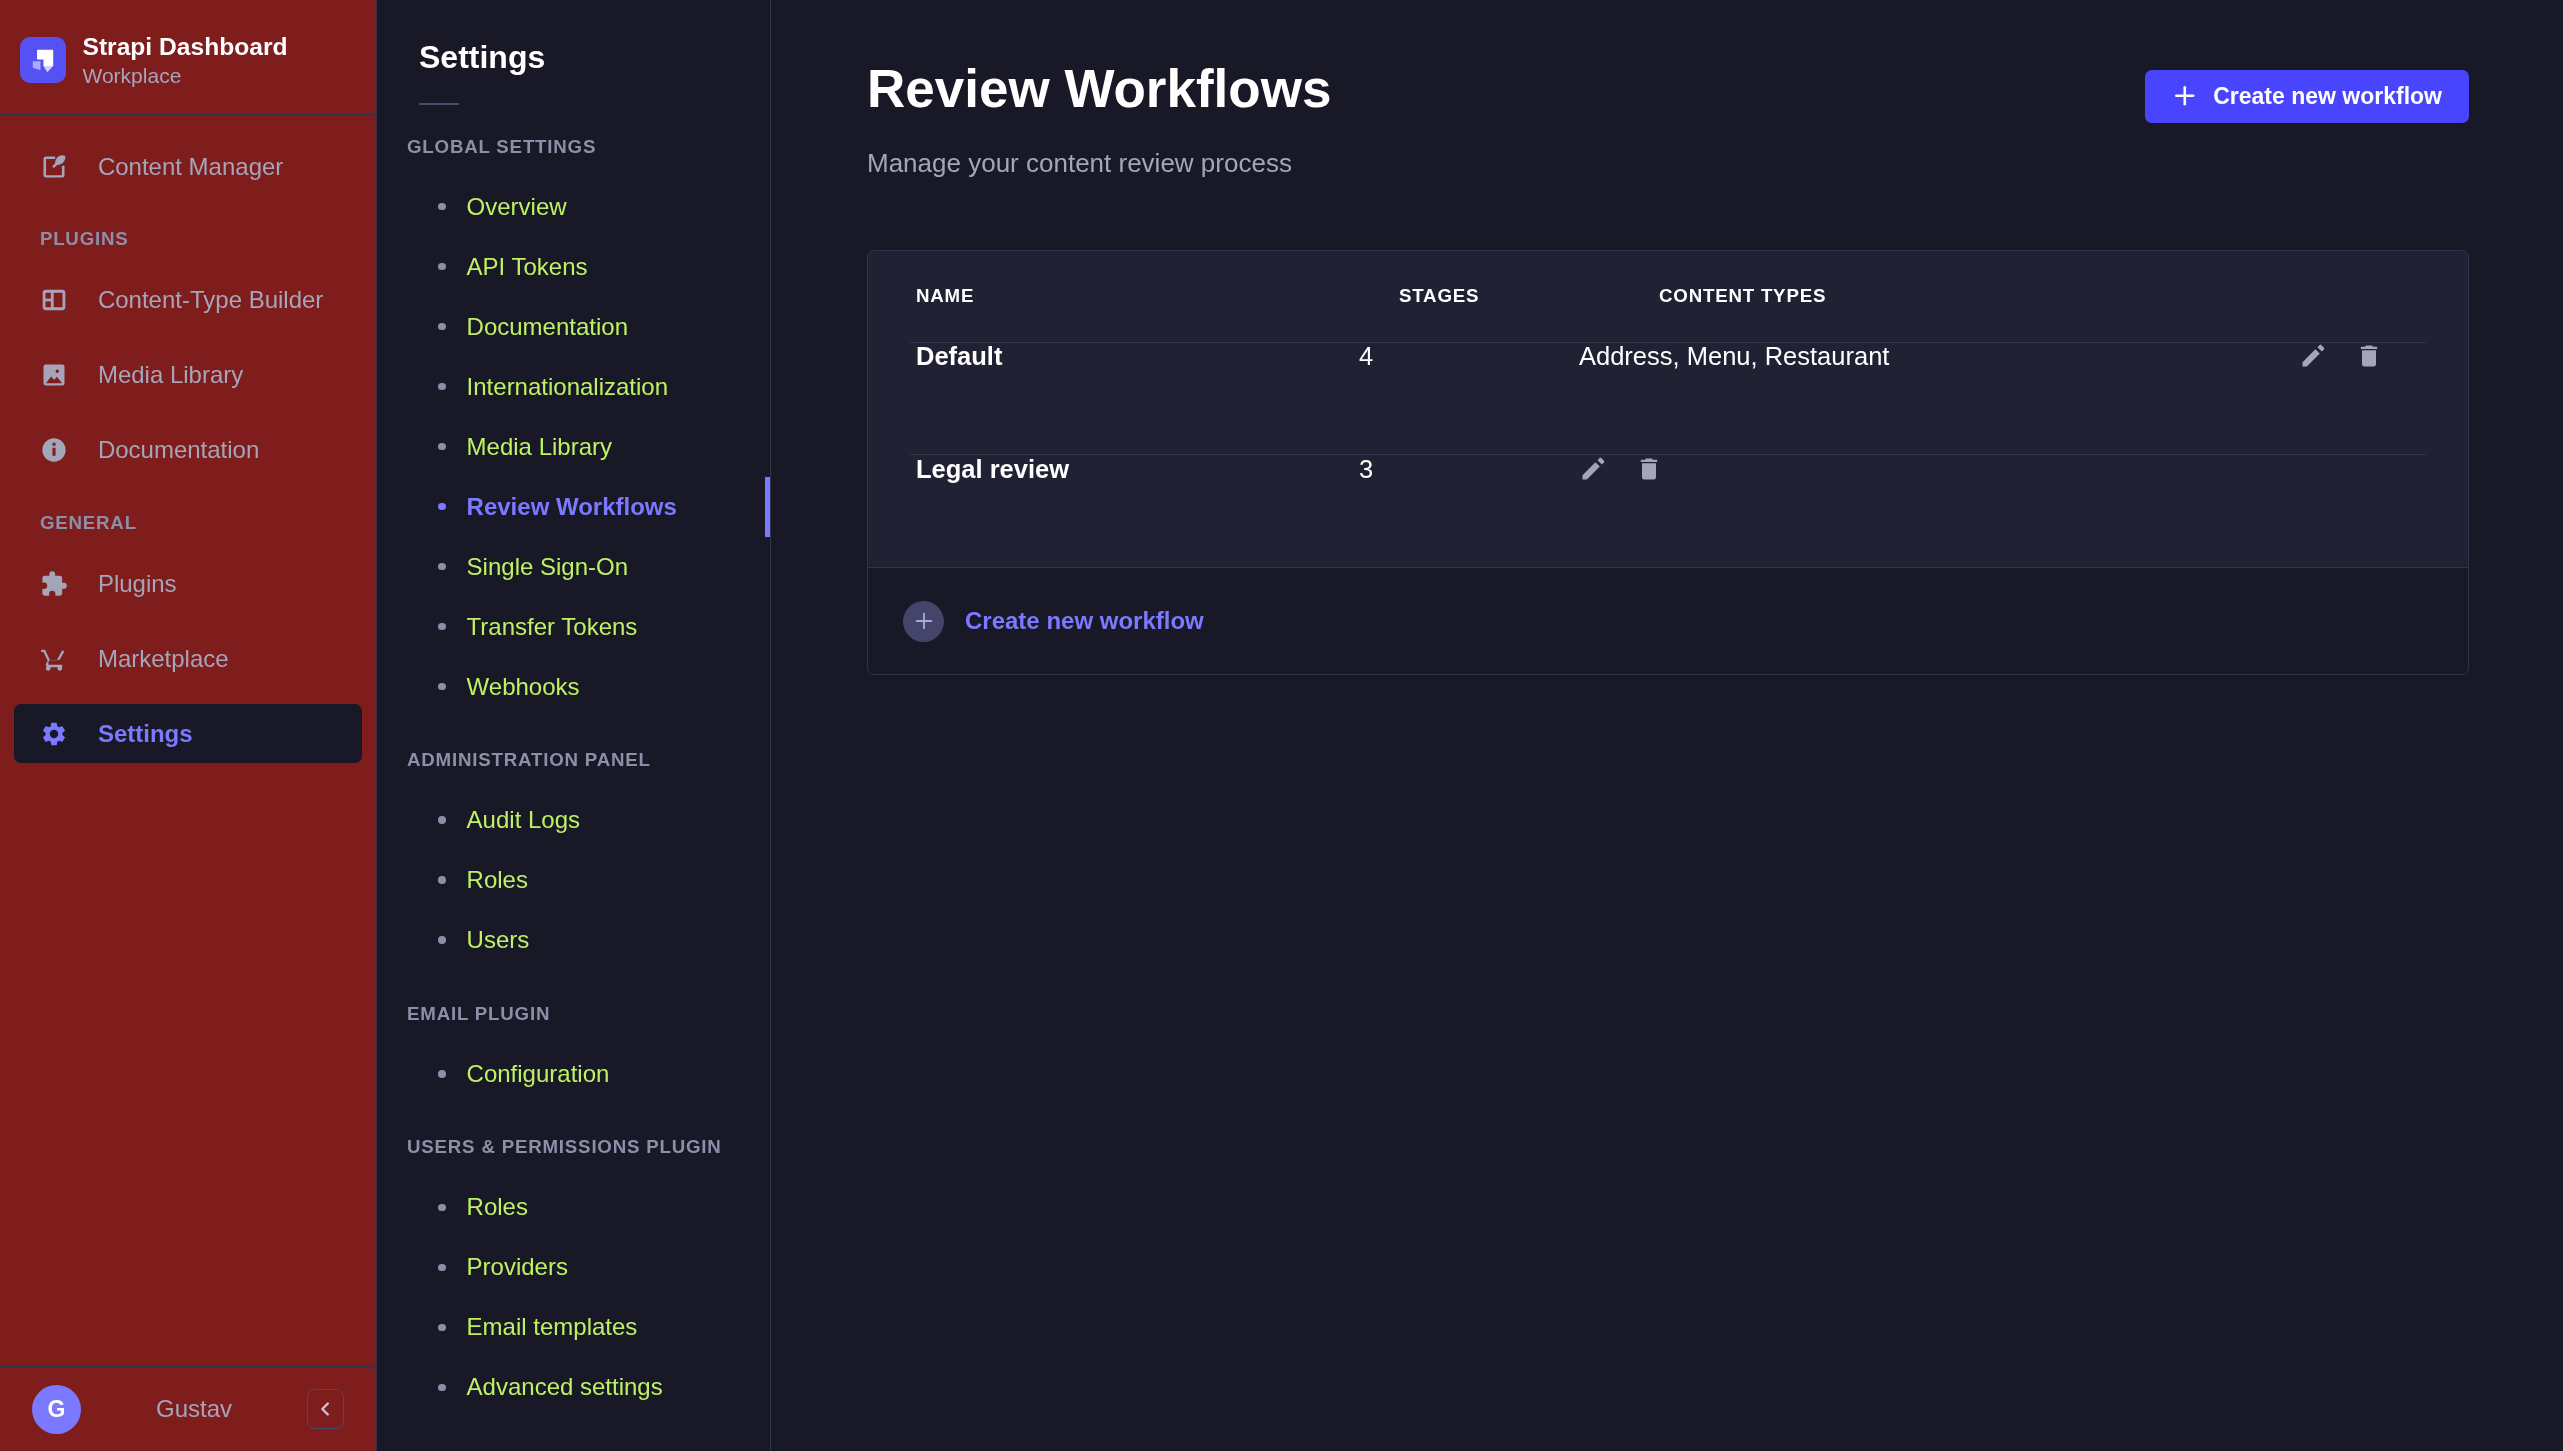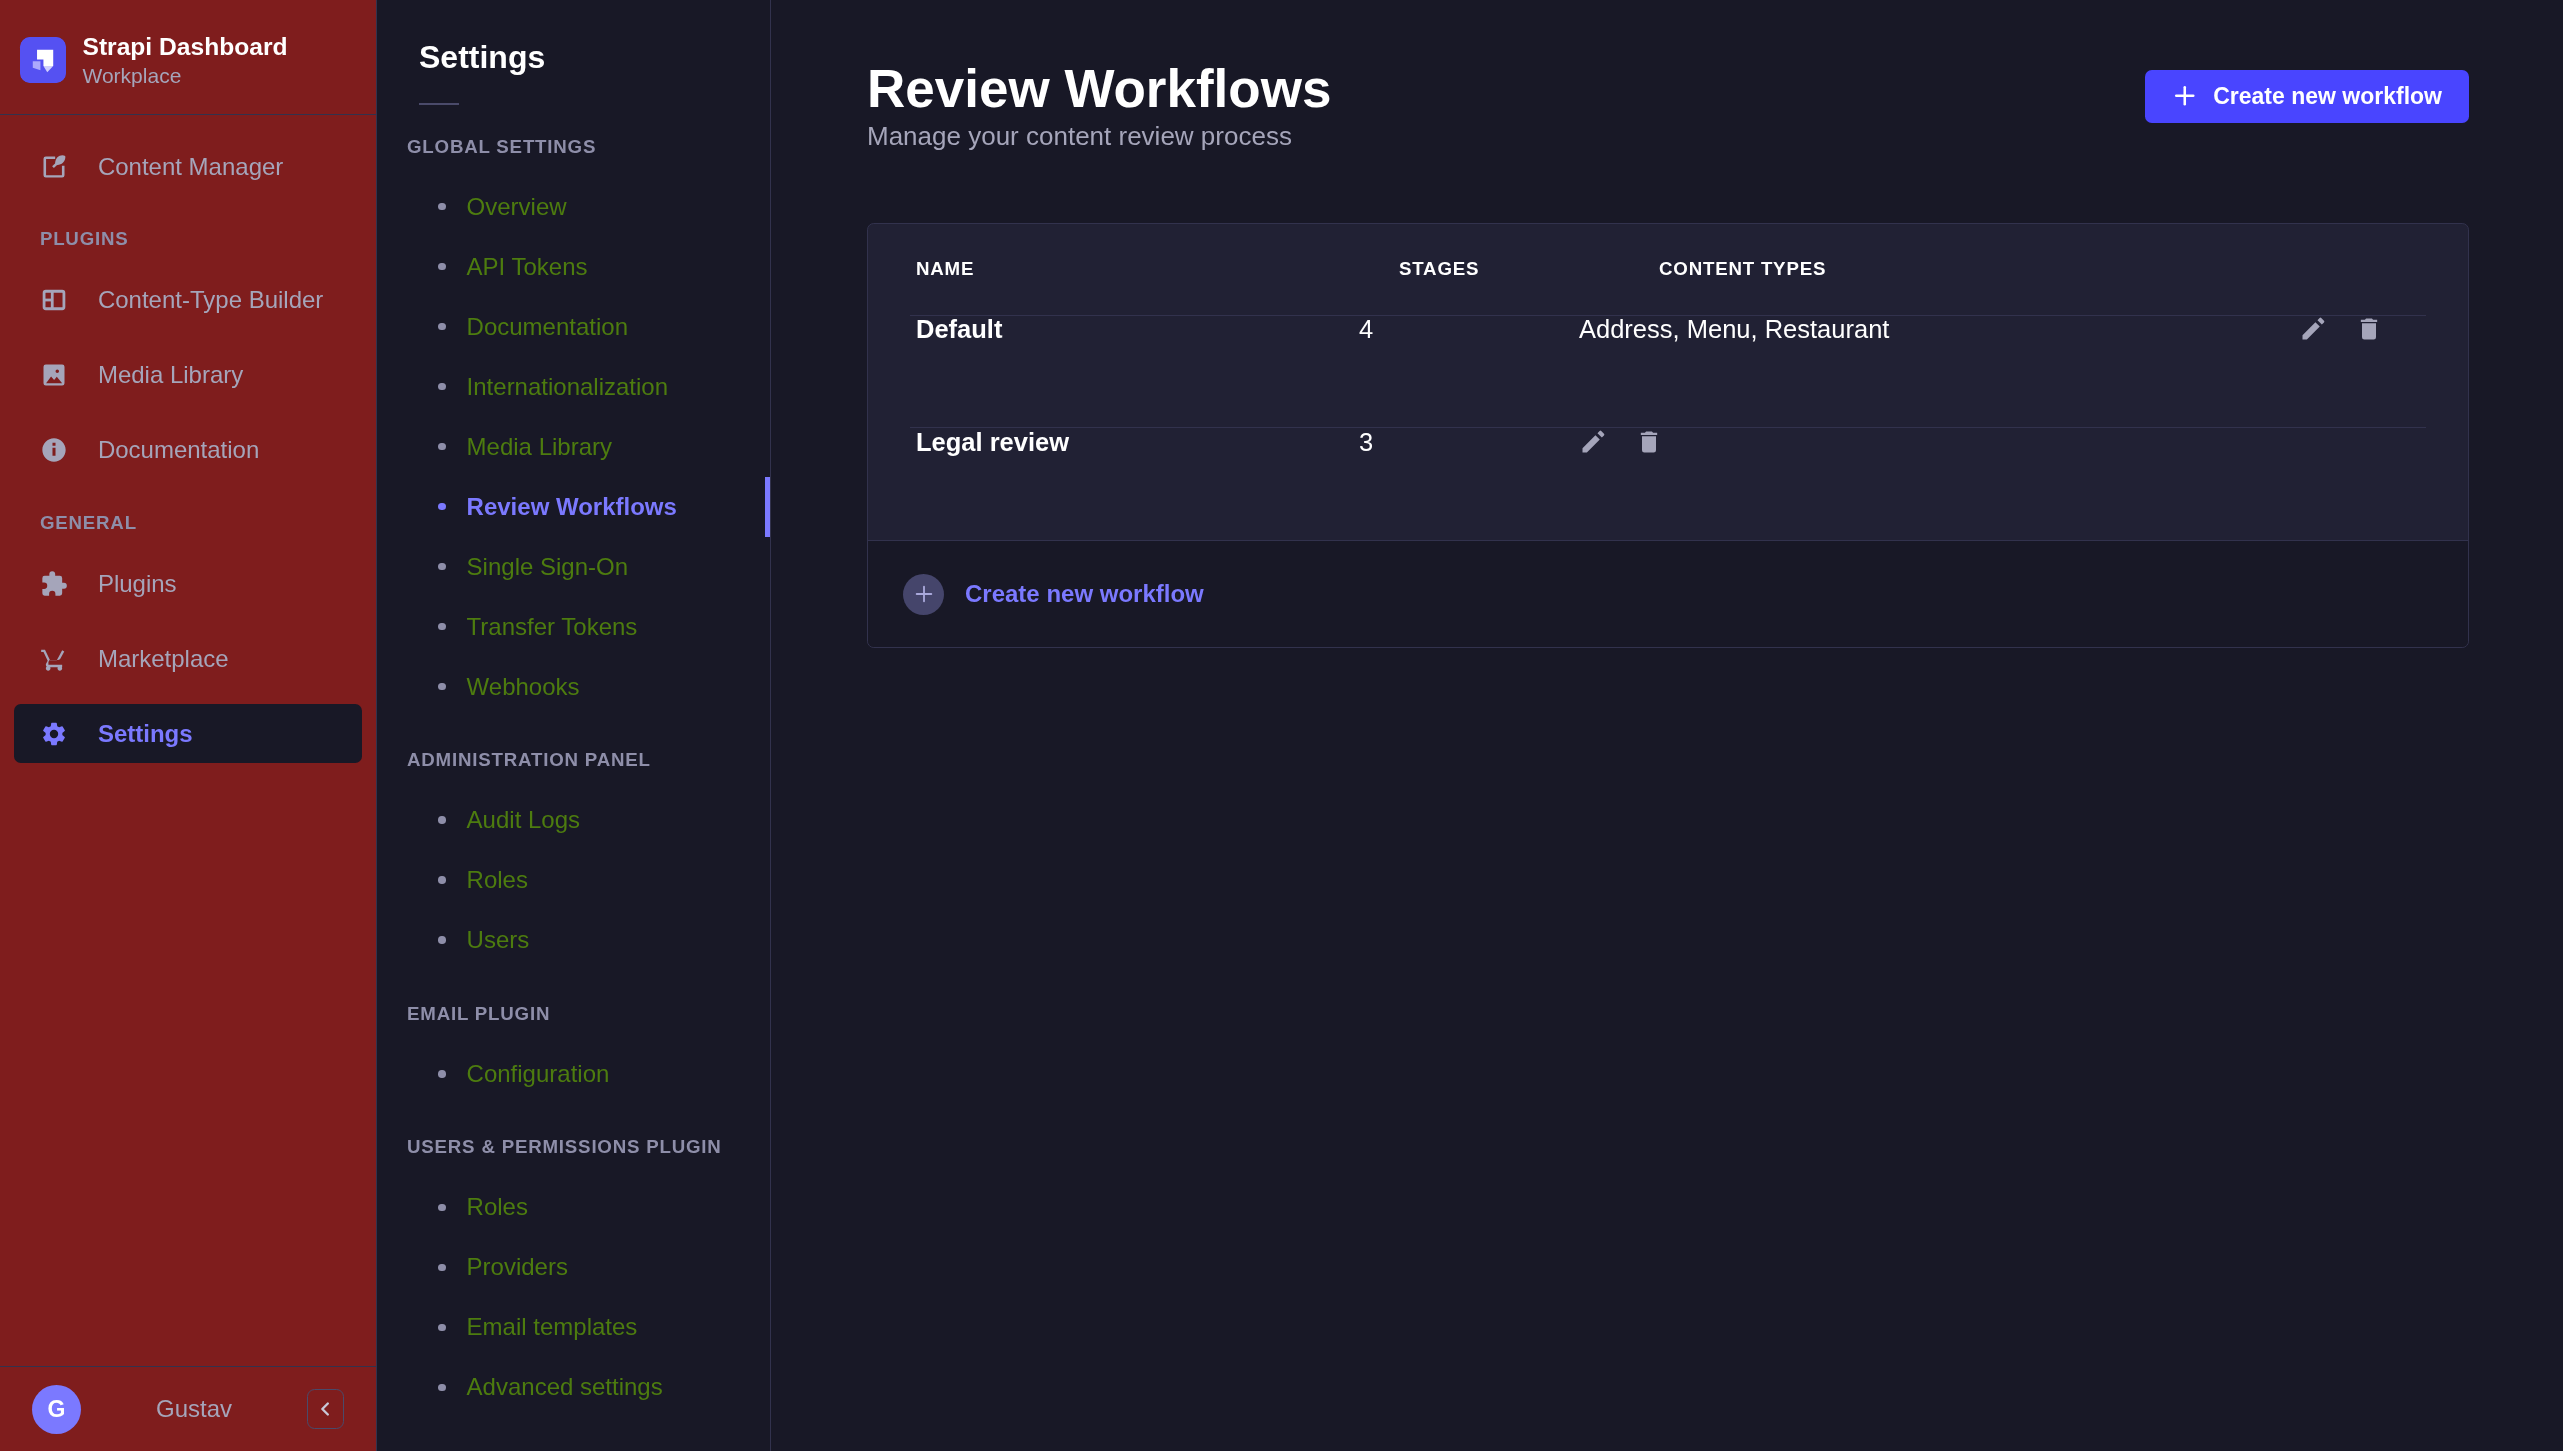--- a/index.html
+++ b/index.html
@@ -91,37 +91,37 @@
   .sub-section-label.first { margin-top:12px; }
   .sub-section-label.later { margin-top:13.6px; }
   .sub-row {
     height:60px; display:flex; align-items:center;
     position:relative; cursor:pointer;
   }
   .sub-row .dot {
     width:7.6px; height:7.6px; border-radius:50%;
     background:#8e8ea9; margin-left:61px; flex:none;
   }
-  .sub-row .sub-label { margin-left:21px; font-size:24px; color:#4d7c0f; }
+  .sub-row .sub-label { margin-left:21px; font-size:24px; color:#bef264; }
   .sub-row.active .dot { background:#7b79ff; }
   .sub-row.active .sub-label { color:#7b79ff; font-weight:bold; }
   .sub-row.active::after {
     content:""; position:absolute; right:0; top:0; bottom:0;
     width:5.1px; background:#7b79ff;
   }
 
   
   .main {
     flex:1; height:100%;
     padding:61px 94px 0 96px;
     overflow:hidden;
   }
   .page-header { display:flex; justify-content:space-between; align-items:flex-start; }
   .page-title { font-size:53px; font-weight:bold; color:#ffffff; line-height:1.05; }
-  .page-sub { font-size:26px; color:#a5a5ba; margin-top:4px; }
+  .page-sub { font-size:26px; color:#a5a5ba; margin-top:31px; }
   .primary-btn {
     display:flex; align-items:center; gap:15.3px;
     height:53px; padding:0 27px; margin-top:8.5px;
     background:#4945ff; color:#ffffff;
     border:none; border-radius:6.8px;
     font-family:"Liberation Sans", sans-serif;
     font-size:23px; font-weight:bold;
     cursor:pointer; flex:none;
   }
 

